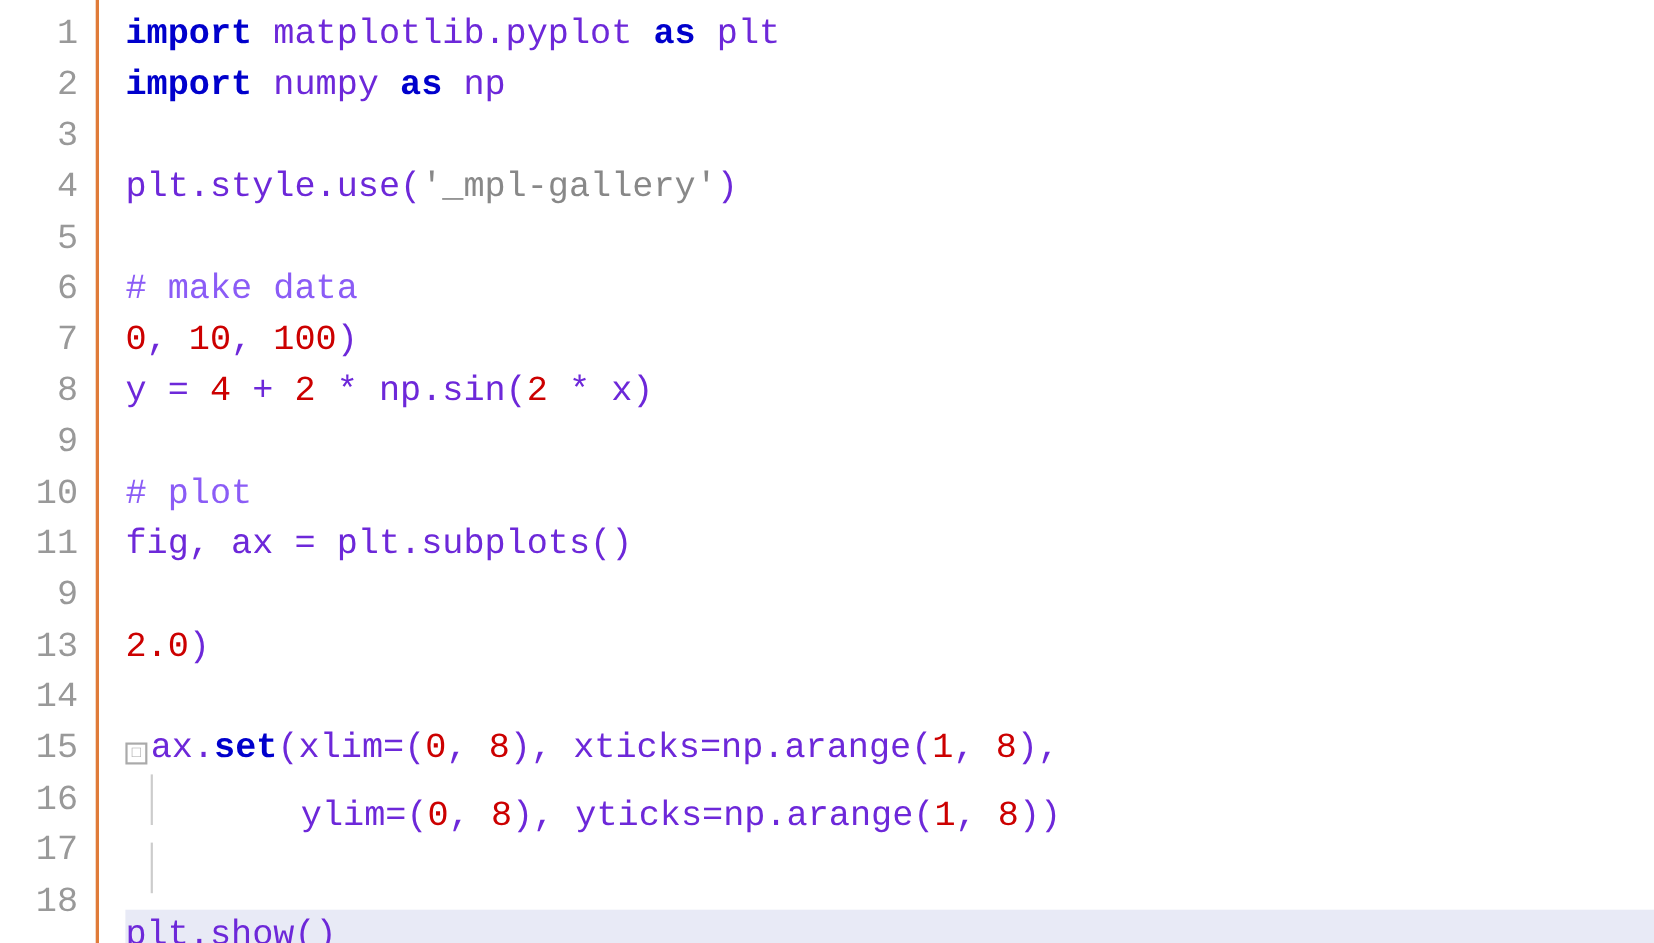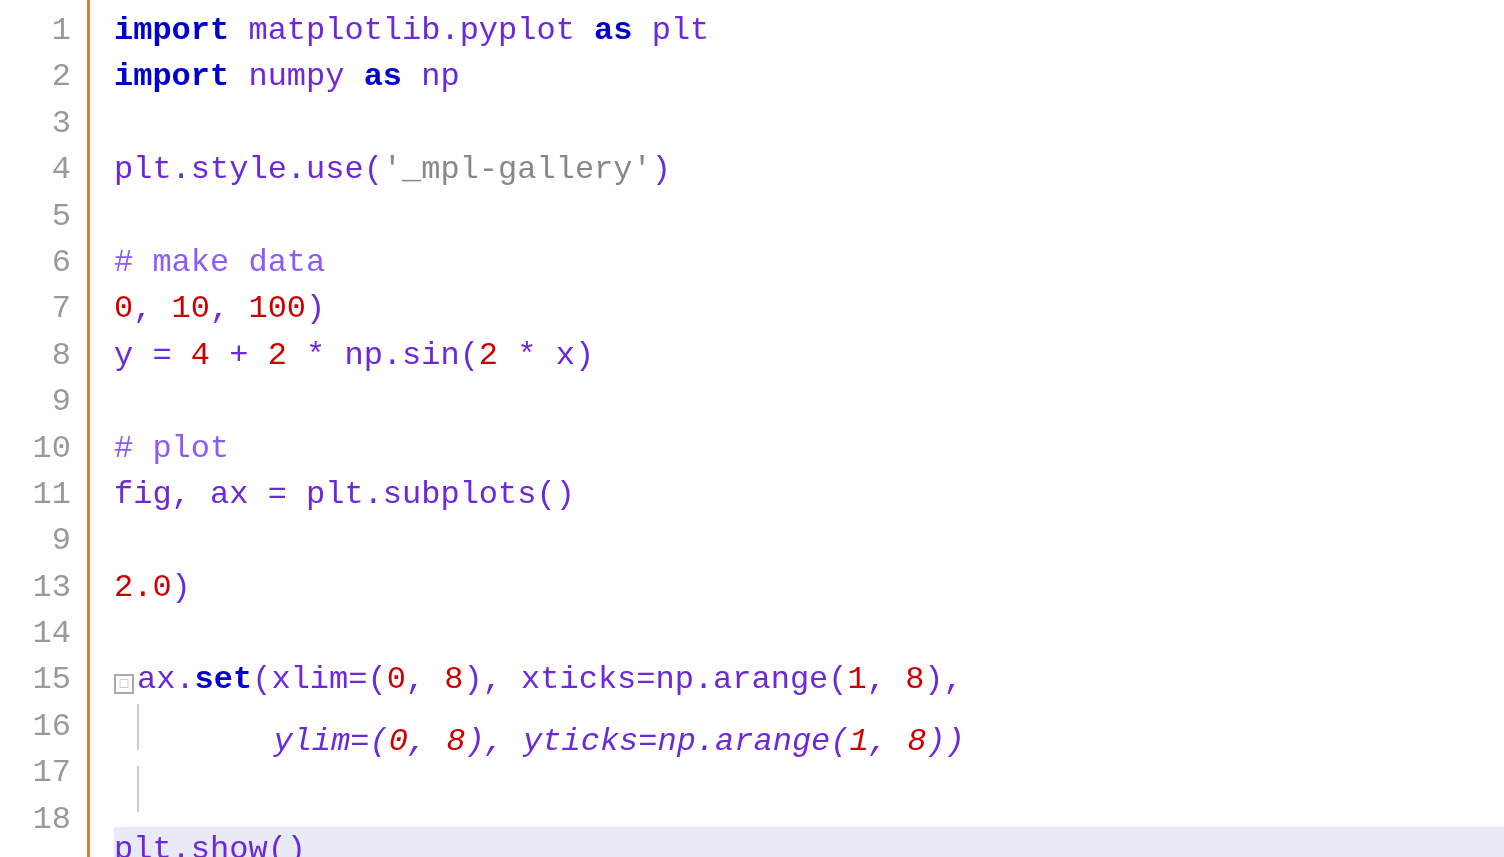--- a/index.html
+++ b/index.html
@@ -164,21 +164,21 @@
     </div>
 
     <div class="code-line">
       <span class="normal">&nbsp;</span>
     </div>
 
     <div class="code-line">
       <span style="display:inline-block;width:20px;height:20px;border:2px solid #aaa;font-size:14px;line-height:16px;text-align:center;vertical-align:middle;color:#aaa;margin-right:3px;">□</span><span class="normal">ax.</span><span class="kw">set</span><span class="normal">(xlim=(</span><span class="number">0</span><span class="normal">, </span><span class="number">8</span><span class="normal">), xticks=np.arange(</span><span class="number">1</span><span class="normal">, </span><span class="number">8</span><span class="normal">),</span>
     </div>
 
-    <div class="code-line" style="position:relative;font-style:italic;">
+    <div class="code-line" style="position:relative;">
       <span style="display:inline-block;width:20px;height:20px;margin-right:3px;visibility:hidden;"></span><span style="display:inline-block;border-left:2px solid #cccccc;height:1.45em;margin-right:0;width:2px;vertical-align:middle;"></span><span class="normal">       ylim=(</span><span class="number">0</span><span class="normal">, </span><span class="number">8</span><span class="normal">), yticks=np.arange(</span><span class="number">1</span><span class="normal">, </span><span class="number">8</span><span class="normal">))</span>
     </div>
 
     <div class="code-line" style="position:relative;">
       <span style="display:inline-block;width:20px;height:20px;margin-right:3px;visibility:hidden;"></span><span style="display:inline-block;border-left:2px solid #cccccc;height:1.45em;margin-right:0;width:2px;vertical-align:middle;"></span><span class="normal">&nbsp;</span>
     </div>
 
     <div class="code-line highlighted">
       <span class="normal">plt.show()</span>
     </div>

